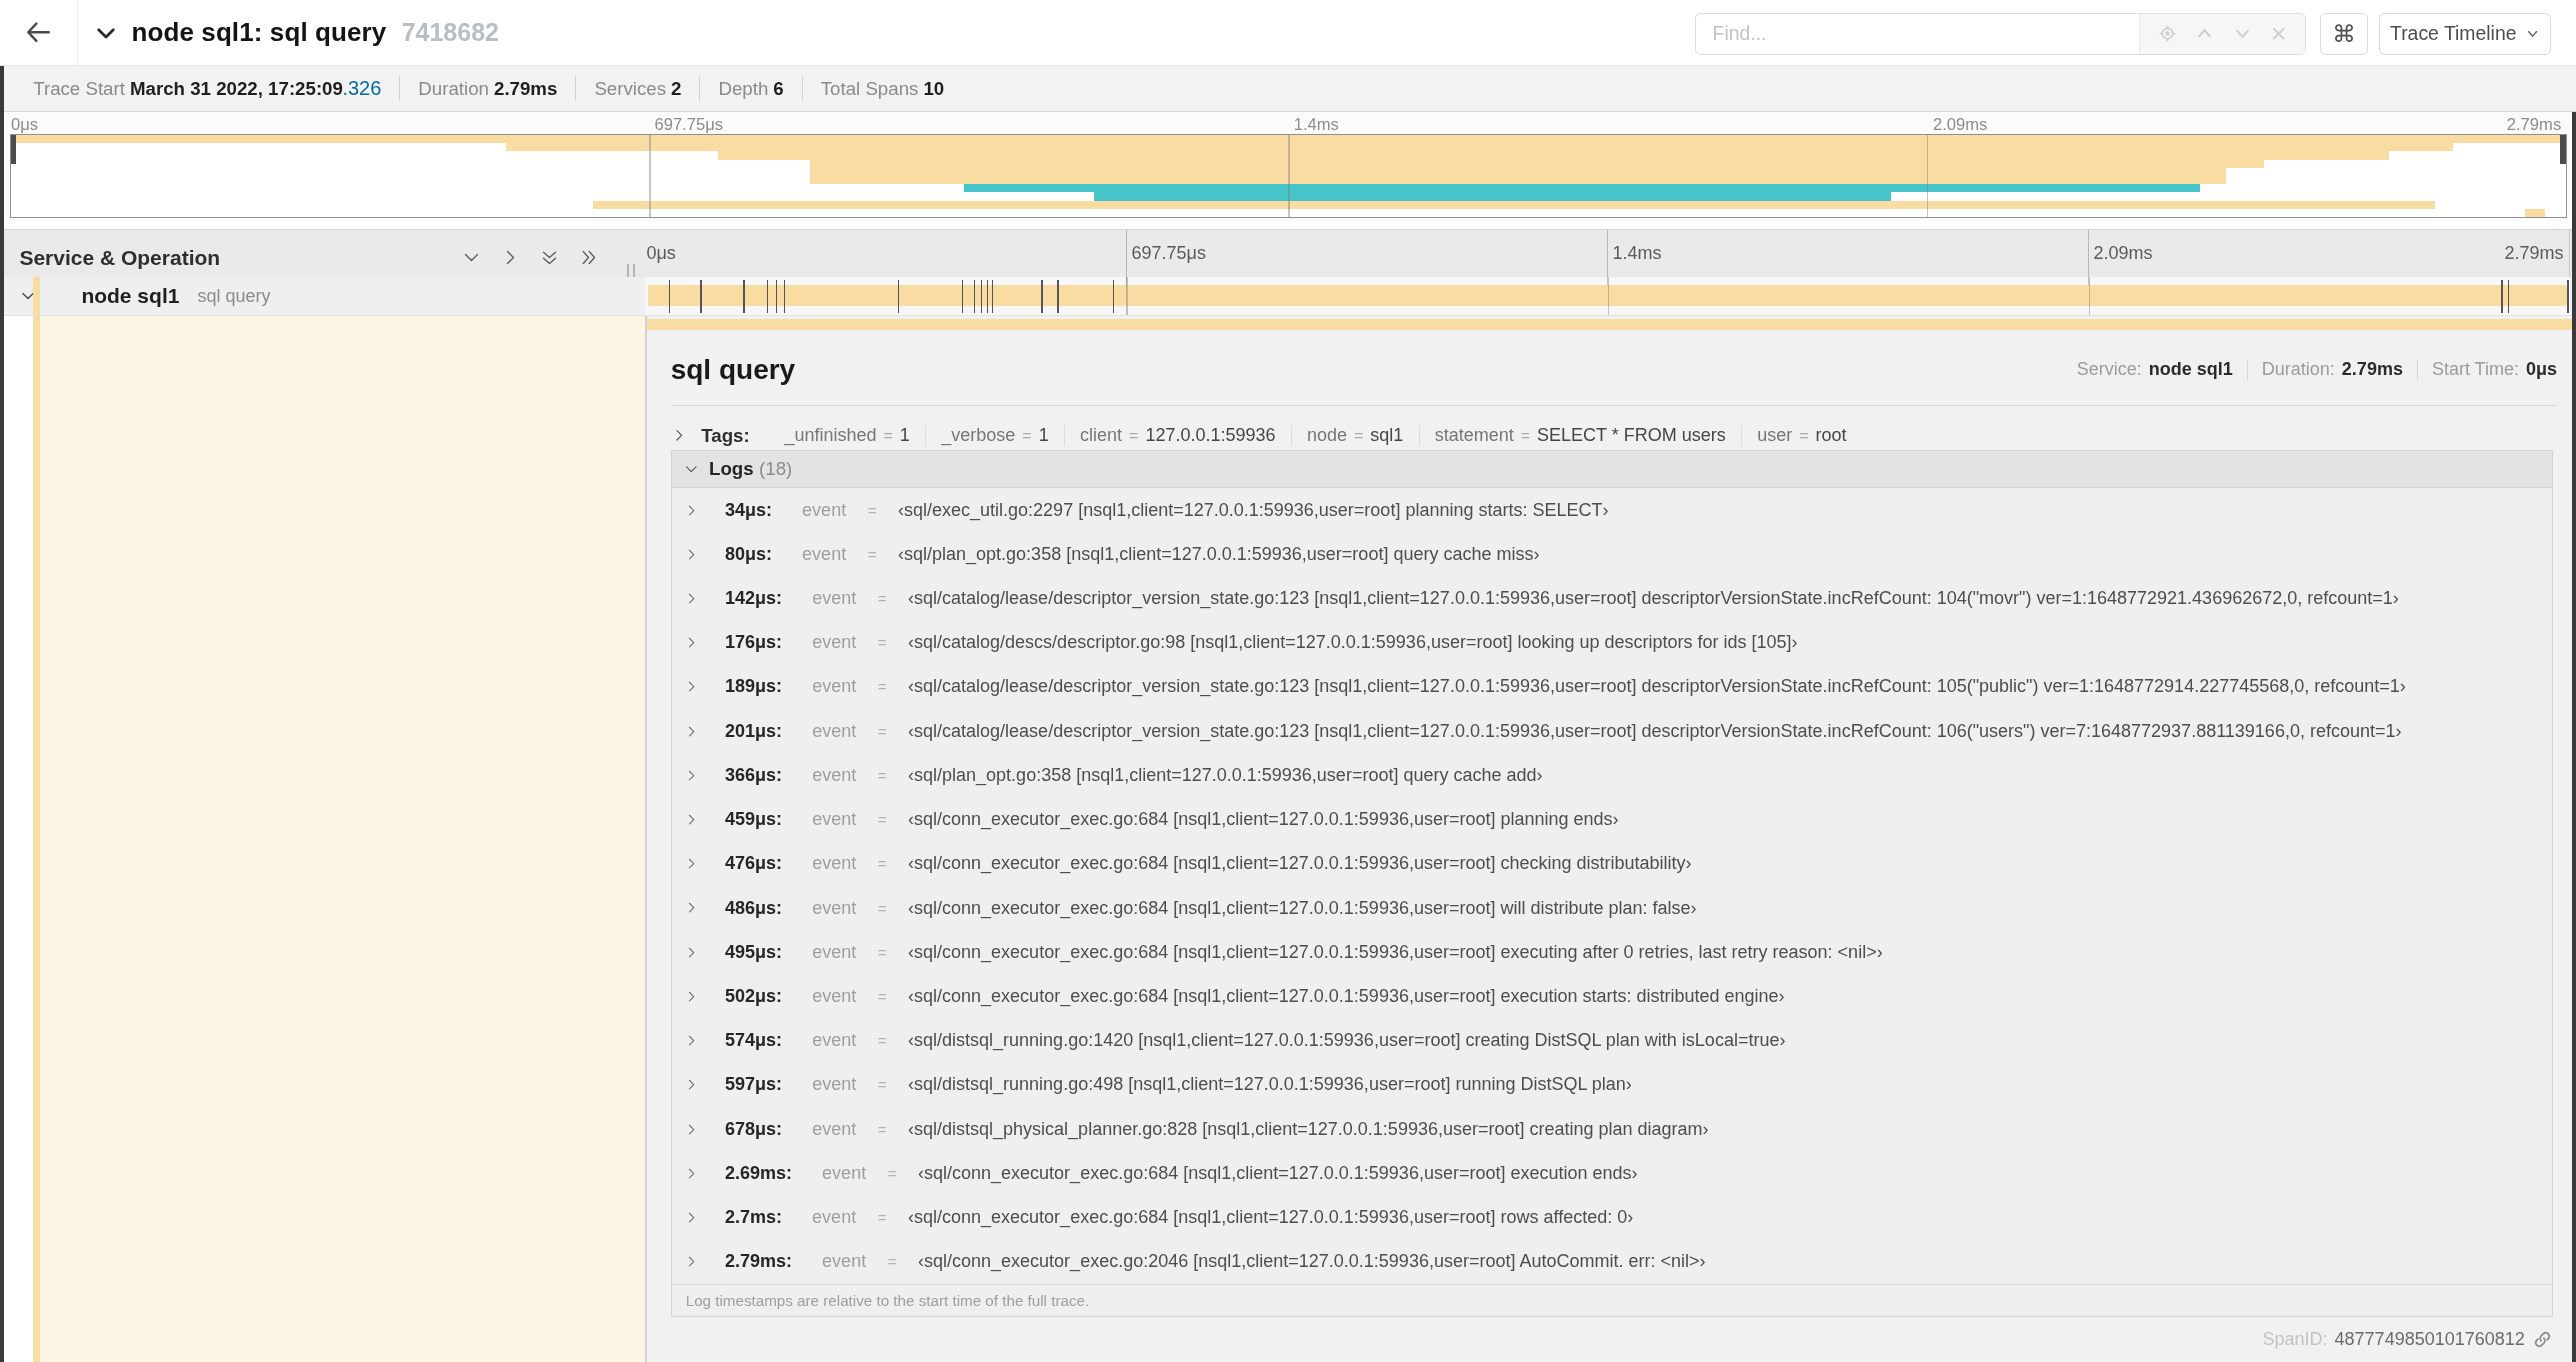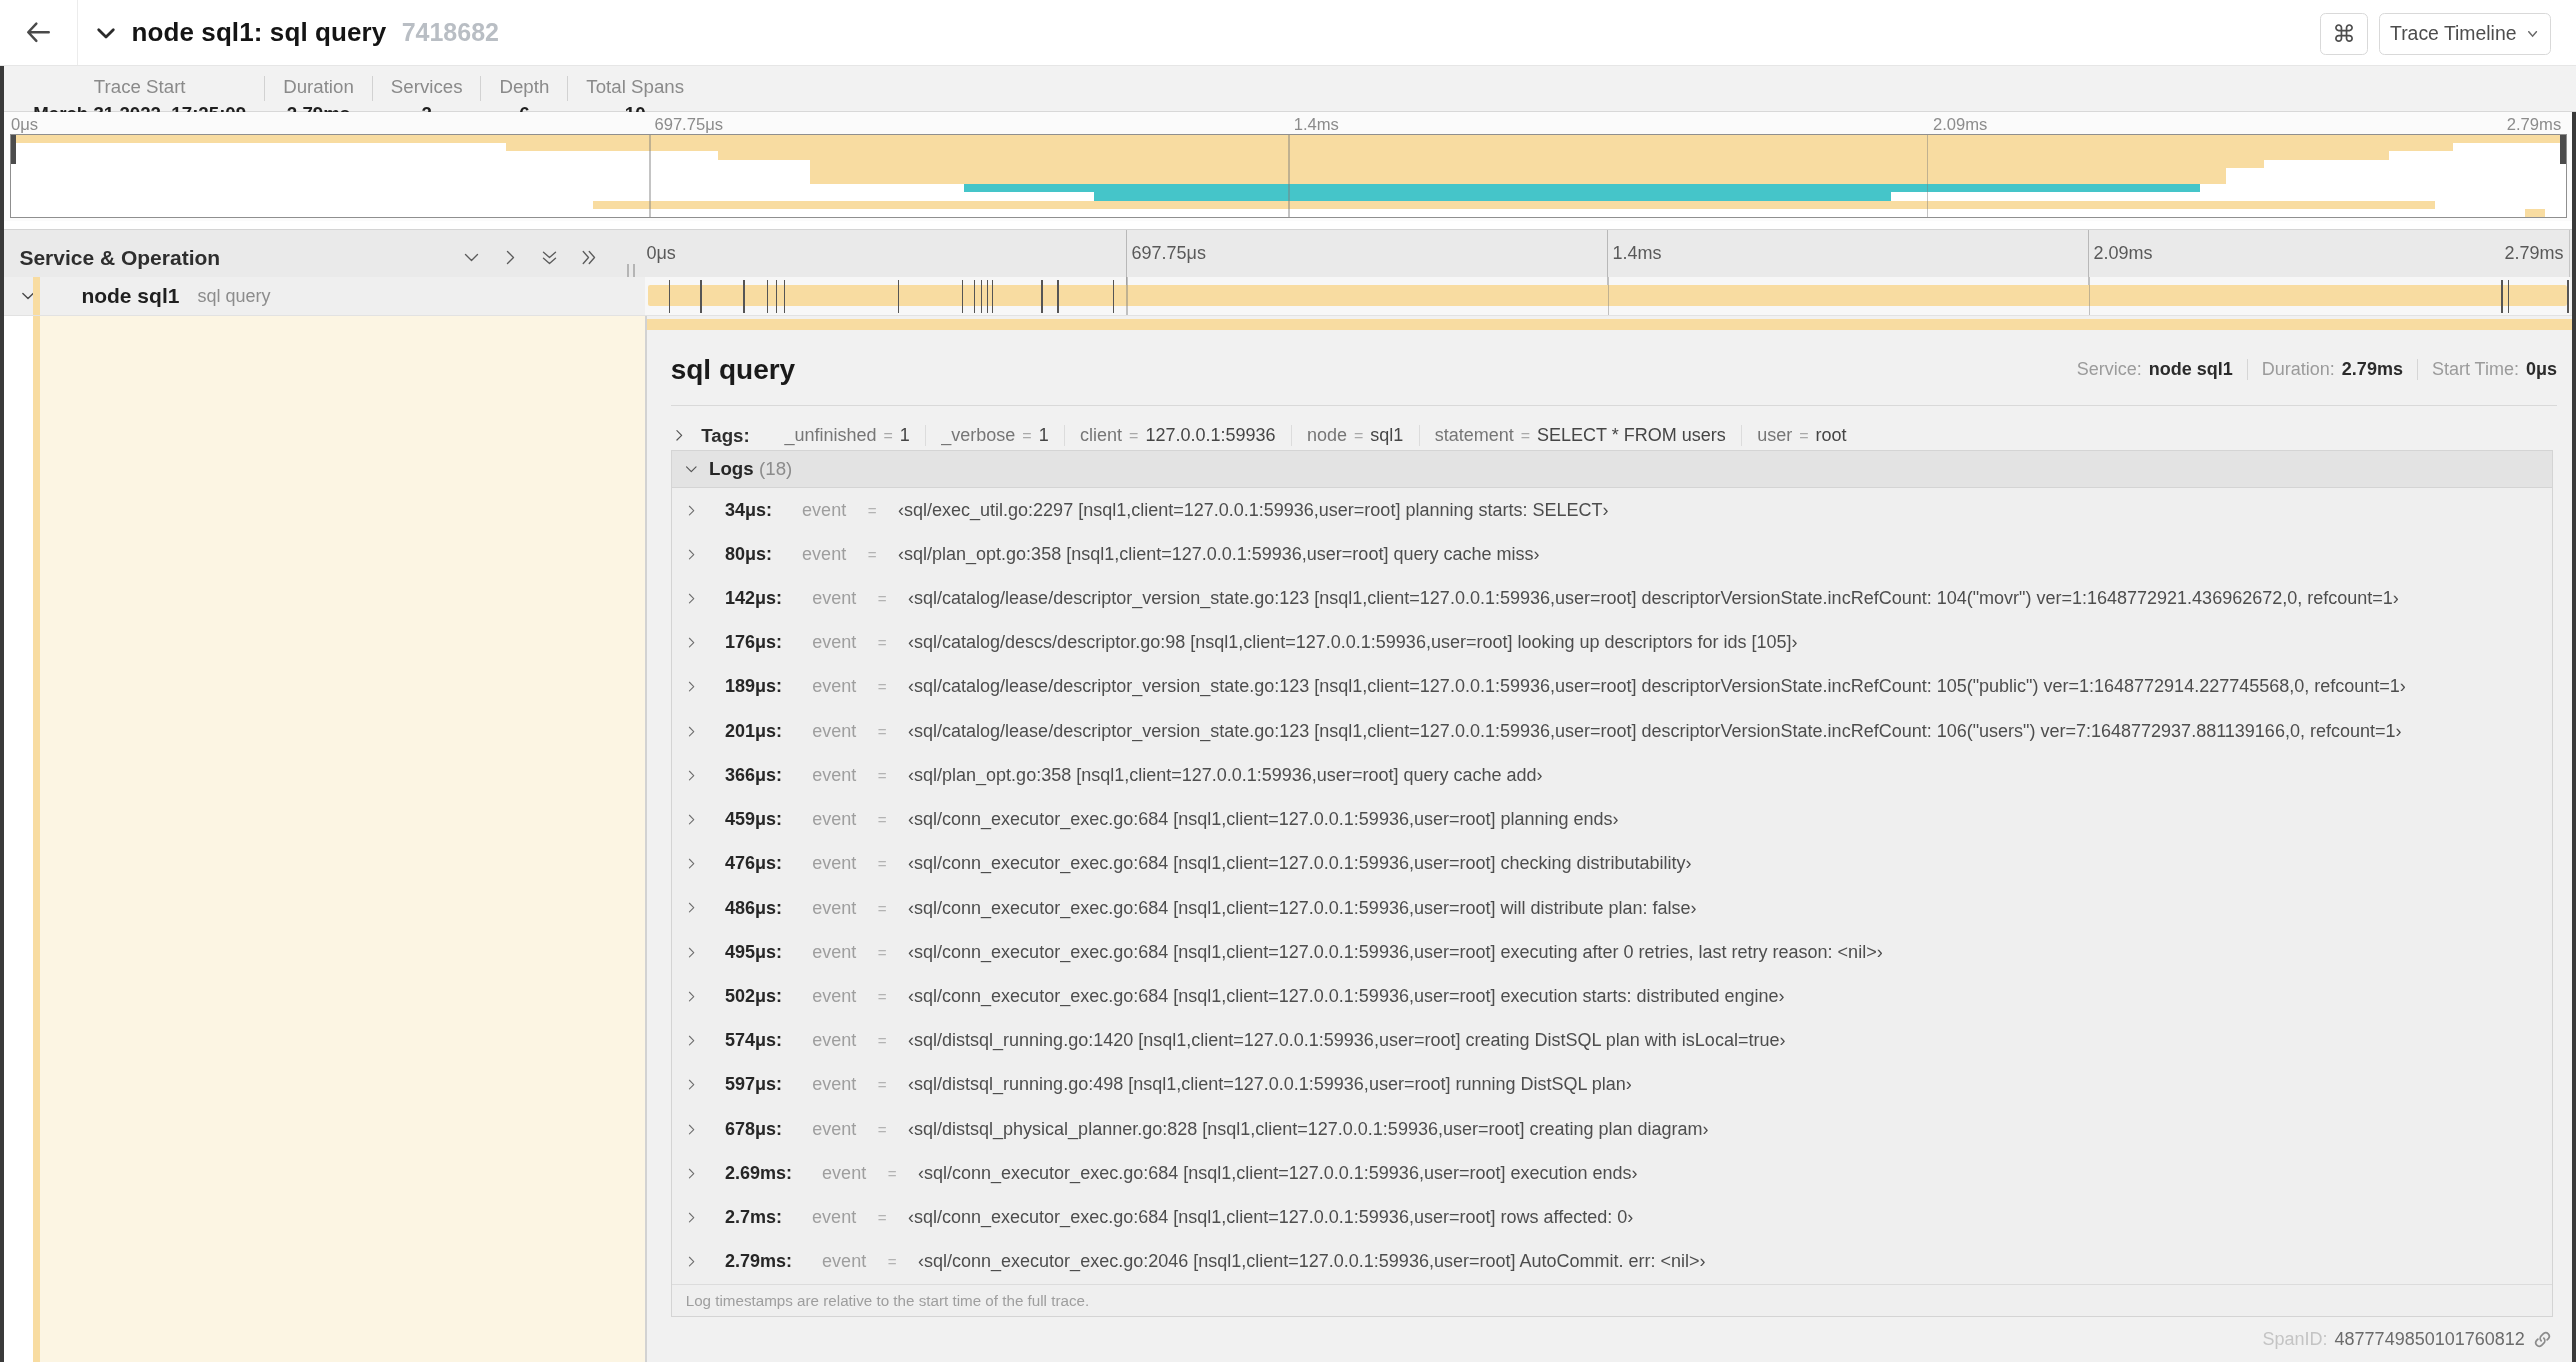--- a/index.html
+++ b/index.html
@@ -16,21 +16,21 @@
   .trace-id { font-size:25px; color:#b9bec4; font-weight:bold; margin-left:2.8px; }
   .find-box { position:absolute; left:1695px; top:12.5px; width:611px; height:42px; border:1.4px solid #dcdcdc; border-radius:5.5px; background:#fff; display:flex; align-items:center; overflow:hidden; }
   .find-input { flex:1; height:100%; border:0; outline:none; font-size:19.4px; color:#444; padding-left:16.6px; font-family:"Liberation Sans",sans-serif; background:transparent; }
   .find-input::placeholder { color:#c3c3c3; }
   .find-suffix { width:166px; height:100%; background:#f6f6f6; border-left:1.4px solid #ececec; display:flex; align-items:center; justify-content:space-evenly; }
   .kbd-btn { position:absolute; left:2320px; top:12.5px; width:48px; height:42px; border:1.4px solid #d9d9d9; border-radius:5.5px; background:#fff; display:flex; align-items:center; justify-content:center; font-size:23.5px; color:#4d4d4d; cursor:pointer; }
   .view-btn { position:absolute; left:2379px; top:12.5px; width:172px; height:42px; border:1.4px solid #d9d9d9; border-radius:5.5px; background:#fff; display:flex; align-items:center; justify-content:center; gap:8.3px; font-size:19.4px; color:#4d4d4d; cursor:pointer; }
 
   
   .info-bar { position:absolute; left:0; top:66px; width:2576px; height:46px; background:#f2f2f2; border-bottom:1.4px solid #d8d8d8; display:flex; align-items:center; padding-left:15.2px; }
-  .info-item { display:flex; align-items:baseline; gap:5px; padding:0 18px; border-right:1.4px solid #d2d2d2; height:25px; align-items:center;flex-direction:column; }
+  .info-item { display:flex; align-items:baseline; gap:5px; padding:0 18px; border-right:1.4px solid #d2d2d2; height:25px; align-items:center; }
   .info-item:last-child { border-right:0; }
   .info-label { font-size:18.7px; color:#8a8a8a; }
   .info-value { font-size:18.7px; font-weight:bold; color:#1f1f1f; }
   .info-suffix { font-size:20px; font-weight:normal; color:#0369a1; margin-left:-5.5px; }
 
   
   .minimap { position:absolute; left:0; top:112px; width:2576px; height:109px; background:#fbfbfb; }
   .mm-labels { position:absolute; left:9.7px; top:2.8px; width:2557px; height:19.4px; }
   .tick-label { position:absolute; top:0; font-size:16.6px; color:#8c8c8c; white-space:nowrap; }
   .mm-canvas { position:absolute; left:9.7px; top:22px; width:2557px; height:84px; background:#fff; border:1.4px solid #8f8f8f; cursor:crosshair; }
@@ -122,20 +122,47 @@
       </span>
     </div>
     <div class="title-wrap">
       <span class="title-chevron">
         <svg width="26" height="26" viewBox="0 0 32 32" fill="none" stroke="#2b2b2b" stroke-width="3.4" stroke-linecap="round" stroke-linejoin="round">
             <path d="M7 12 L16 21 L25 12"></path>
           </svg>
       </span>
       <span class="page-title">node sql1: sql query</span>
       <span class="trace-id">7418682</span>
+    </div>
+    <div class="find-box">
+      <input class="find-input" type="text" placeholder="Find..." style="">
+      <div class="find-suffix">
+        <span>
+            <svg width="21" height="21" viewBox="0 0 24 24" fill="none" stroke="#cfcfcf" stroke-width="2">
+              <circle cx="12" cy="12" r="6"></circle>
+              <circle cx="12" cy="12" r="1.5" fill="#cfcfcf"></circle>
+              <path d="M12 3v3 M12 18v3 M3 12h3 M18 12h3"></path>
+            </svg>
+          </span>
+        <span>
+            <svg width="21" height="21" viewBox="0 0 24 24" fill="none" stroke="#cfcfcf" stroke-width="2.4" stroke-linecap="round">
+              <path d="M6 15 L12 8 L18 15"></path>
+            </svg>
+          </span>
+        <span>
+            <svg width="21" height="21" viewBox="0 0 24 24" fill="none" stroke="#cfcfcf" stroke-width="2.4" stroke-linecap="round">
+              <path d="M6 9 L12 16 L18 9"></path>
+            </svg>
+          </span>
+        <span>
+            <svg width="19.4" height="19.4" viewBox="0 0 24 24" fill="none" stroke="#cfcfcf" stroke-width="2.4" stroke-linecap="round">
+              <path d="M6 6 L18 18 M18 6 L6 18"></path>
+            </svg>
+          </span>
+      </div>
     </div>
     <div class="kbd-btn">
       <span>⌘</span>
     </div>
     <div class="view-btn">
       <span>Trace Timeline</span>
       <span>
           <svg width="15.2" height="15.2" viewBox="0 0 24 24" fill="none" stroke="#6a6a6a" stroke-width="2.4" stroke-linecap="round">
             <path d="M6 9 L12 16 L18 9"></path>
           </svg>

